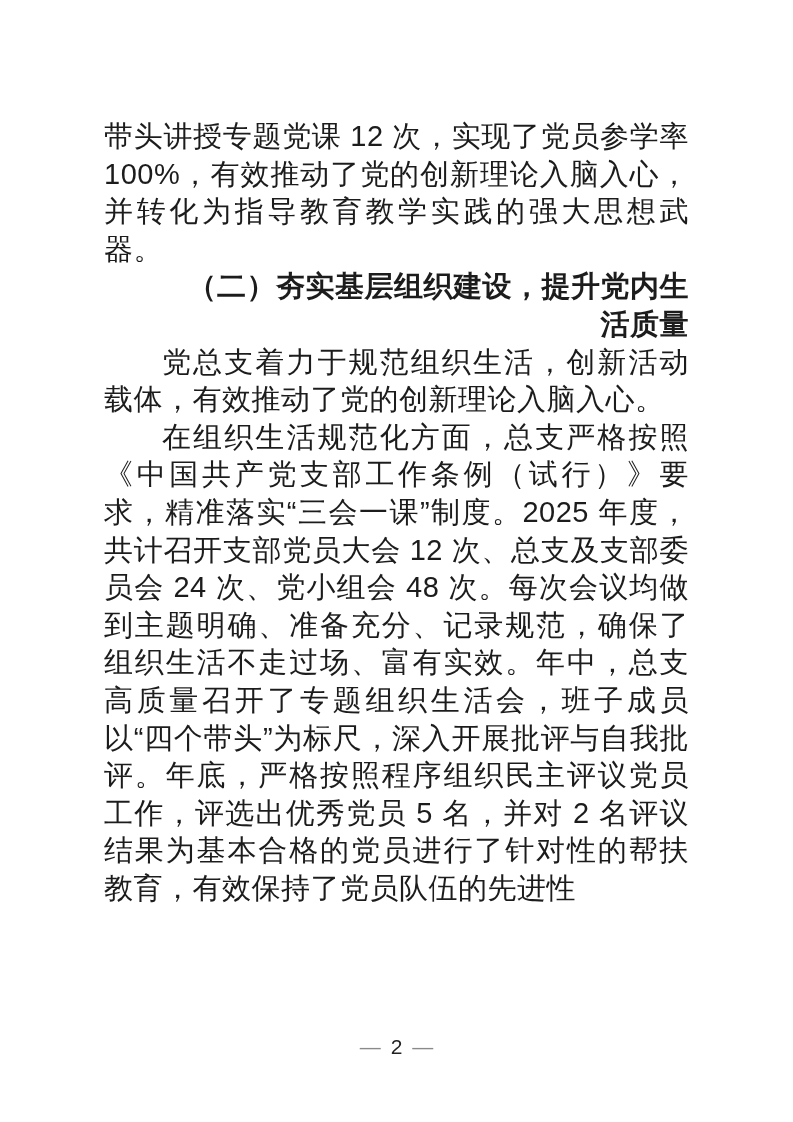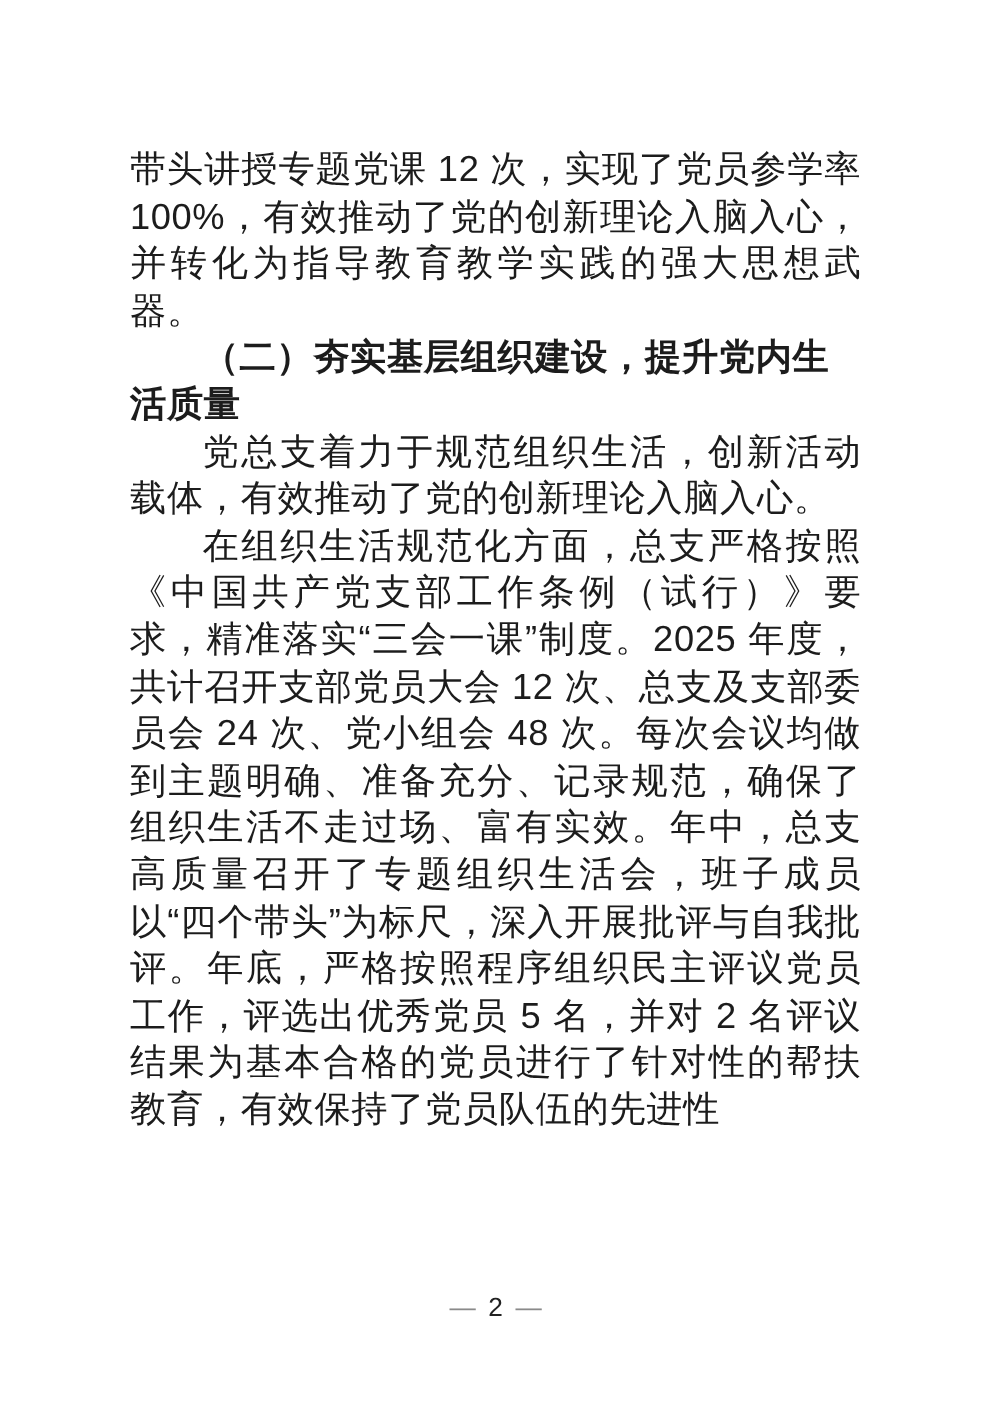--- a/index.html
+++ b/index.html
@@ -33,21 +33,21 @@
   }
   .para.continuation {
     text-indent: 0;
   }
   .heading {
     margin: 0;
     font-size: 29px;
     line-height: 37.6px;
     font-weight: bold;
     text-indent: 2em;
-    text-align: left;
+    text-align: right;
   }
   .footer {
     position: absolute;
     left: 0;
     top: 1032px;
     width: 100%;
     text-align: center;
     font-size: 21px;
     line-height: 30px;
     color: #1c1c1c;

